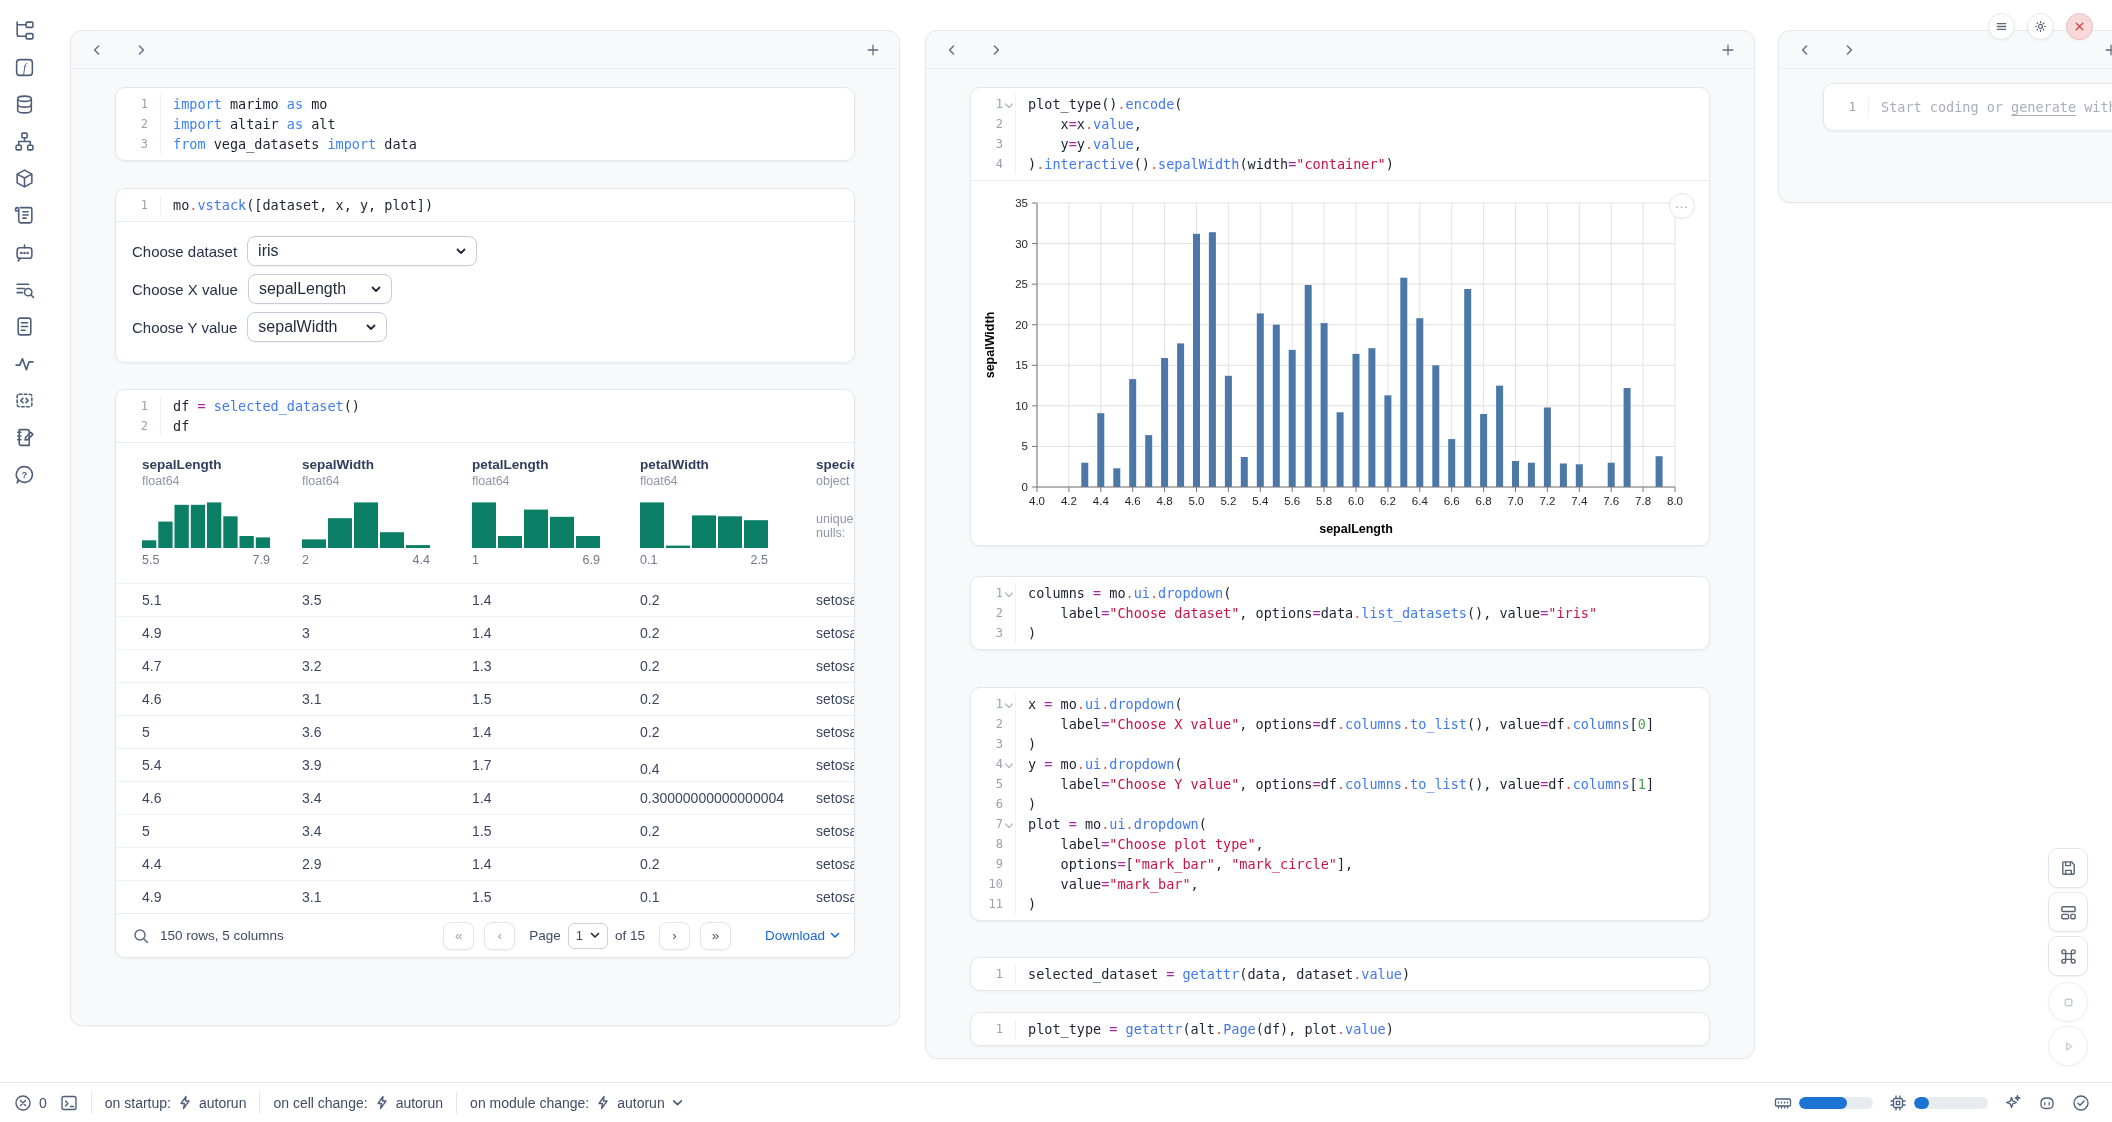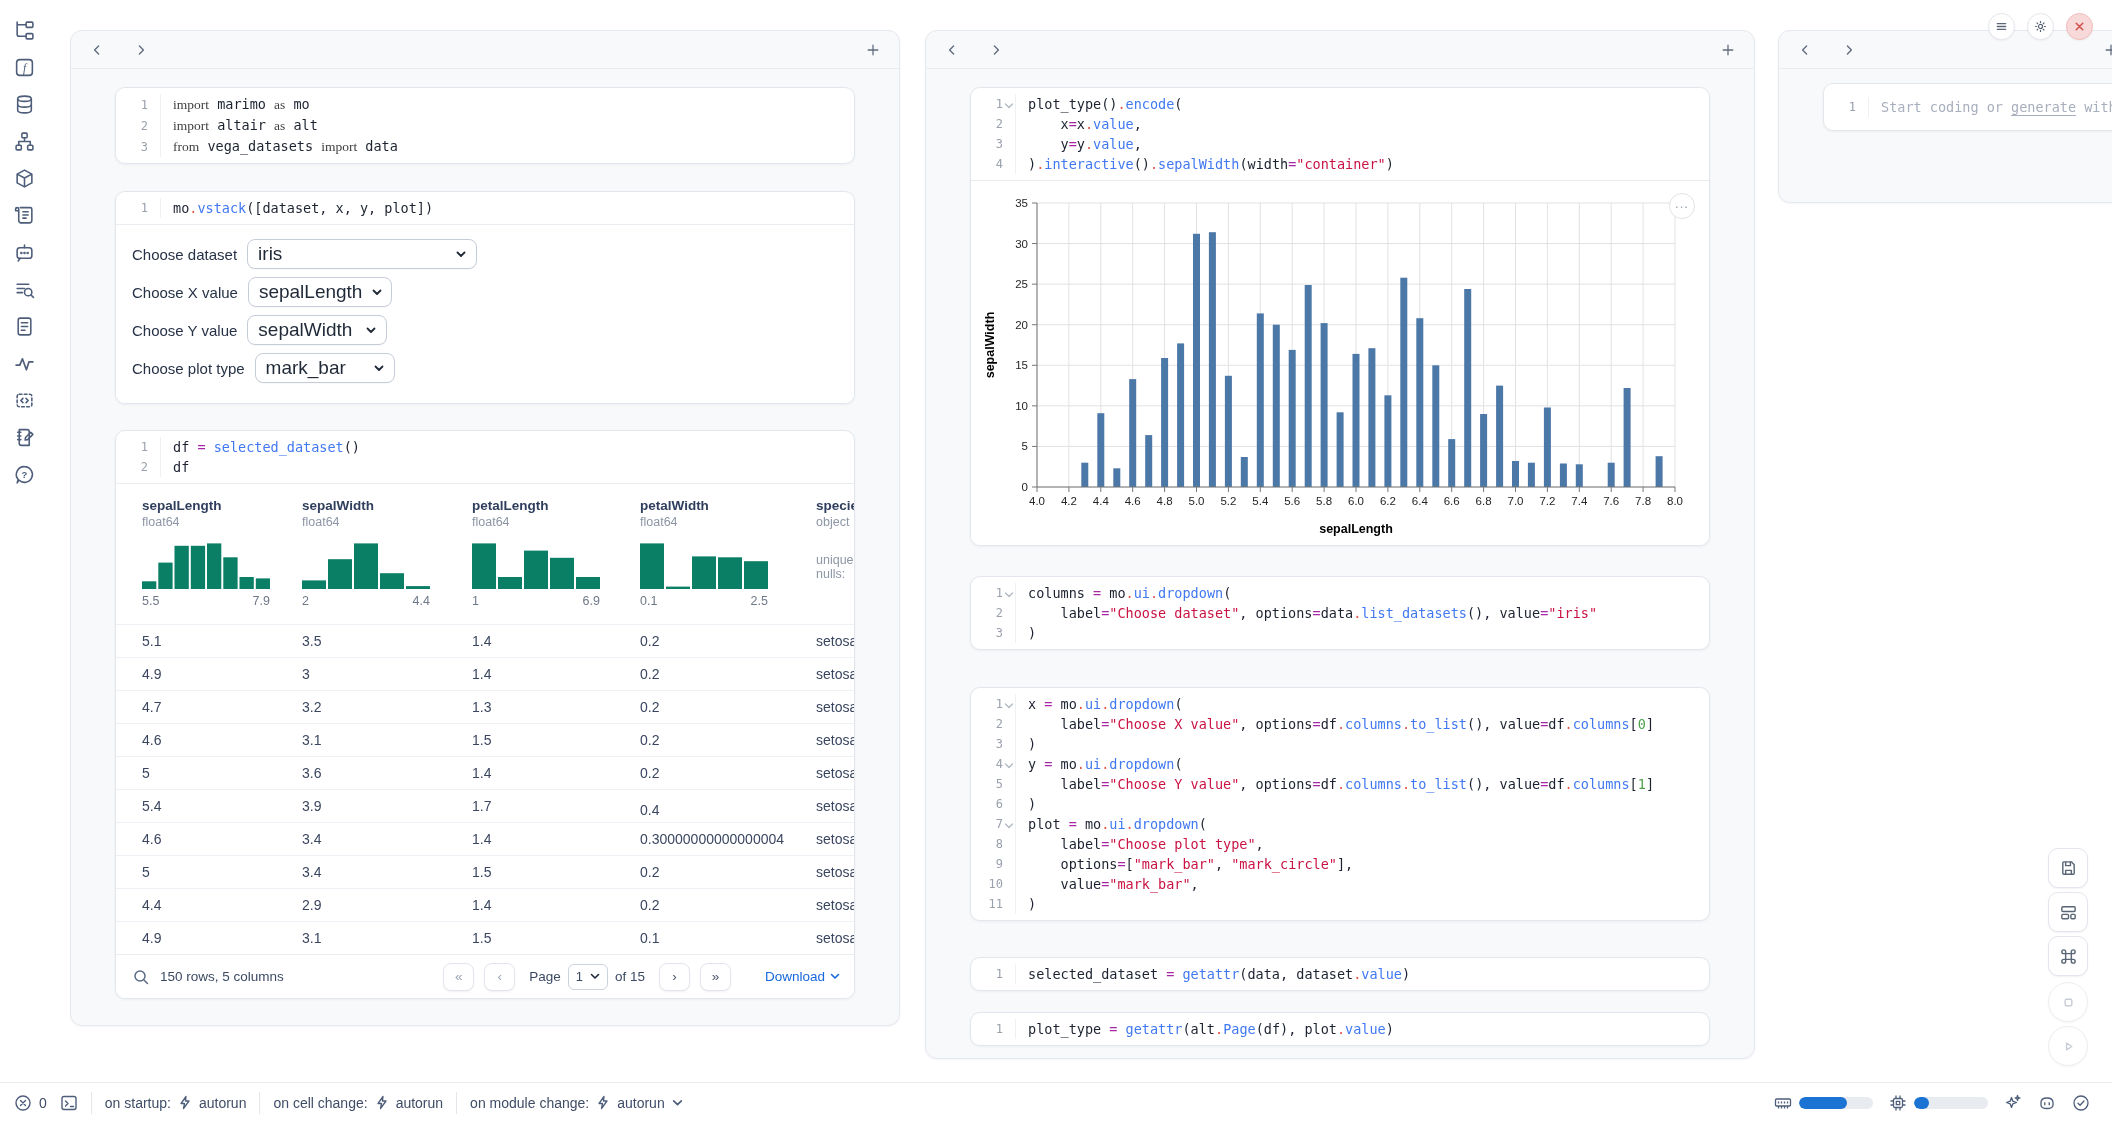--- a/index.html
+++ b/index.html
@@ -35,32 +35,32 @@
           box-shadow:0 1px 3px rgba(16,24,40,.05); overflow:hidden; }
   .code { font-family:"DejaVu Sans Mono","Liberation Mono",monospace;
           font-size:13.5px; line-height:20px; color:#1c2230; padding:6px 0; }
   .cline { display:flex; }
   .gut { width:44px; flex:none; display:flex; justify-content:flex-end;
          align-items:center; color:#9aa1ac; font-size:12px; }
   .gut .num { text-align:right; }
   .gut .fold { width:11px; height:11px; margin-left:1px; color:#b3bac4; }
   .gut .fold svg { width:10px; height:10px; margin-top:2px; }
   .ccontent { padding-left:12px; white-space:pre; border-left:1px solid #eef0f4; flex:1; }
-  .tk-k { color:#404040;font-family:Liberation Serif, serif; } .tk-f { color:#4078f2; } .tk-s { color:#ca1243; }
+  .tk-k { color:#3b82f6; } .tk-f { color:#4078f2; } .tk-s { color:#ca1243; }
   .tk-n { color:#50a14f; } .tk-o { color:#a626a4; } .tk-d { color:#e45649; }
   .tk-ph { color:#a7aebc; } .tk-ph u { text-underline-offset:3px; }
   .output { border-top:1px solid #e9ecf1; background:#fff; }
 
   
   .drows { padding:14px 16px 12px 16px; }
   .drow { display:flex; align-items:center; gap:10px; height:30px; margin-bottom:8px;
           font-size:15px; color:#273247; }
   .select { display:inline-flex; align-items:center; justify-content:space-between;
             border:1px solid #c6cdd8; border-radius:8px; background:#fff; height:30px;
-            padding:0 10px; font-size:19px; color:#1f2937; cursor:pointer;
+            padding:0 10px; font-size:16px; color:#1f2937; cursor:pointer;
             box-shadow:0 1px 1px rgba(0,0,0,.03); gap:10px; }
   .select .chev svg { width:10px; height:7px; }
 
   
   .thead { display:flex; padding-left:26px; height:140px; }
   .tcol { flex:none; }
   .cname { font-weight:bold; font-size:13.5px; color:#2f3e5c; padding-top:14px; white-space:nowrap; }
   .ctype { font-size:12.5px; color:#8d96a5; margin-top:2px; white-space:nowrap; }
   .hist { margin-top:10px; }
   .range { display:flex; justify-content:space-between; width:128px;
@@ -303,31 +303,20 @@
                   <svg viewBox="0 0 10 7" fill="none" stroke="#1f2937" stroke-width="1.8" stroke-linecap="round" stroke-linejoin="round">
                     <path d="M1.5 1.5L5 5l3.5-3.5"></path>
                   </svg>
                 </span>
               </span>
             </div>
             <div class="drow">
               <span>Choose Y value</span>
               <span class="select" style="width: 140px;">
                 <span>sepalWidth</span>
-                <span class="chev">
-                  <svg viewBox="0 0 10 7" fill="none" stroke="#1f2937" stroke-width="1.8" stroke-linecap="round" stroke-linejoin="round">
-                    <path d="M1.5 1.5L5 5l3.5-3.5"></path>
-                  </svg>
-                </span>
-              </span>
-            </div>
-            <div class="drow">
-              <span>Choose plot type</span>
-              <span class="select" style="width: 140px;">
-                <span>mark_bar</span>
                 <span class="chev">
                   <svg viewBox="0 0 10 7" fill="none" stroke="#1f2937" stroke-width="1.8" stroke-linecap="round" stroke-linejoin="round">
                     <path d="M1.5 1.5L5 5l3.5-3.5"></path>
                   </svg>
                 </span>
               </span>
             </div>
           </div>
       </div>
     </div>

